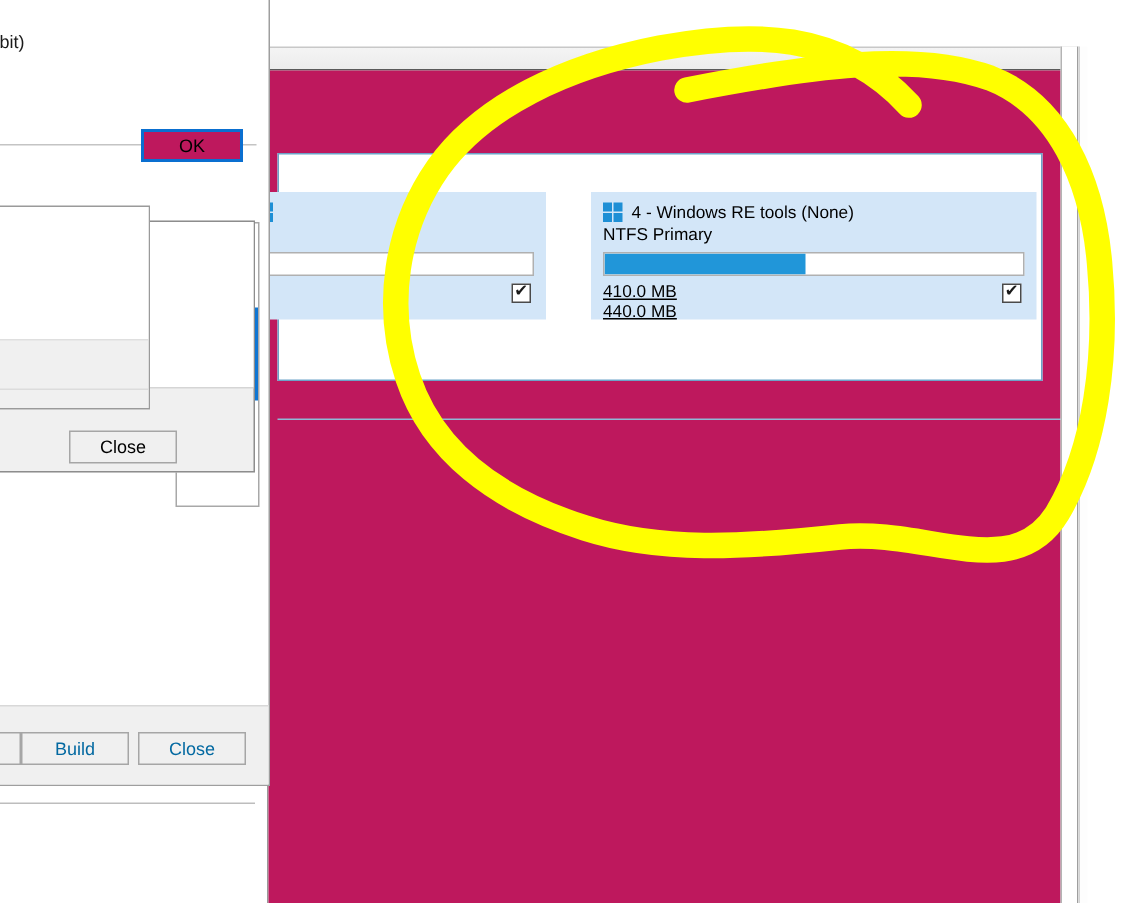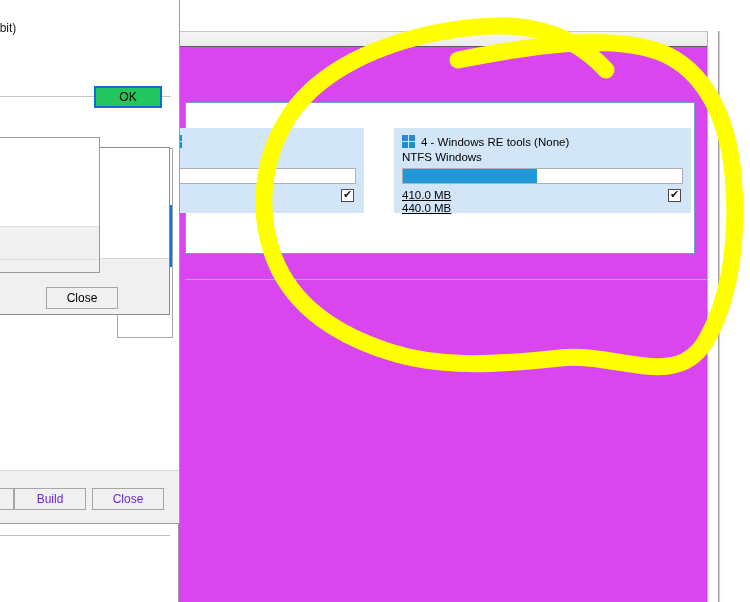--- a/index.html
+++ b/index.html
@@ -44,21 +44,21 @@
     height: 14px;
     background: linear-gradient(#f4f4f4, #ececec);
     border-bottom: 1px solid #5a5a5a;
   }
   #main-window-body {
     position: absolute;
     left: 0;
     top: 15px;
     right: 0;
     bottom: 0;
-    background: #d946ef;
+    background: #be185d;
   }
 
   
   #main-scroll-frame {
     position: absolute;
     left: 707px;
     top: 31px;
     width: 12px;
     height: 571px;
     background: #ffffff;
@@ -234,21 +234,21 @@
     top: 121px;
     height: 1px;
     background: #dcdcdc;
   }
   #ok-button {
     position: absolute;
     left: 94px;
     top: 86px;
     width: 68px;
     height: 22px;
-    background: #22c55e;
+    background: #be185d;
     border: 2px solid #0a6fd0;
     box-sizing: border-box;
     display: flex;
     align-items: center;
     justify-content: center;
     font-size: 12px;
     color: #000;
   }
 
   
@@ -367,21 +367,21 @@
     position: absolute;
     top: 488px;
     height: 22px;
     background: #f0f0f0;
     border: 1px solid #a6a6a6;
     box-sizing: border-box;
     display: flex;
     align-items: center;
     justify-content: center;
     font-size: 12px;
-    color: #6d28d9;
+    color: #0369a1;
   }
   #btn-extra { left: -34px; width: 48px; }
   #btn-build { left: 14px;  width: 72px; }
   #btn-close { left: 92px;  width: 72px; }
 
   
   #back-window-bottom-panel {
     position: absolute;
     left: -120px;
     top: 524px;
@@ -440,21 +440,21 @@
         <div class="partition-card" id="partition-card-right">
           <div class="card-title-row">
             <span class="win-logo">
               <span></span>
                 <span></span>
                 <span></span>
                 <span></span>
             </span>
             <span class="card-title-text">4 - Windows RE tools (None)</span>
           </div>
-          <div class="card-subtitle">NTFS Windows</div>
+          <div class="card-subtitle">NTFS Primary</div>
           <div class="card-bar">
             <div class="card-bar-fill" id="fill-right" style="width: 48%;"></div>
           </div>
           <div class="card-footer">
             <div class="card-sizes">
               <div>410.0 MB</div>
               <div>440.0 MB</div>
             </div>
             <div class="card-checkbox"></div>
           </div>

